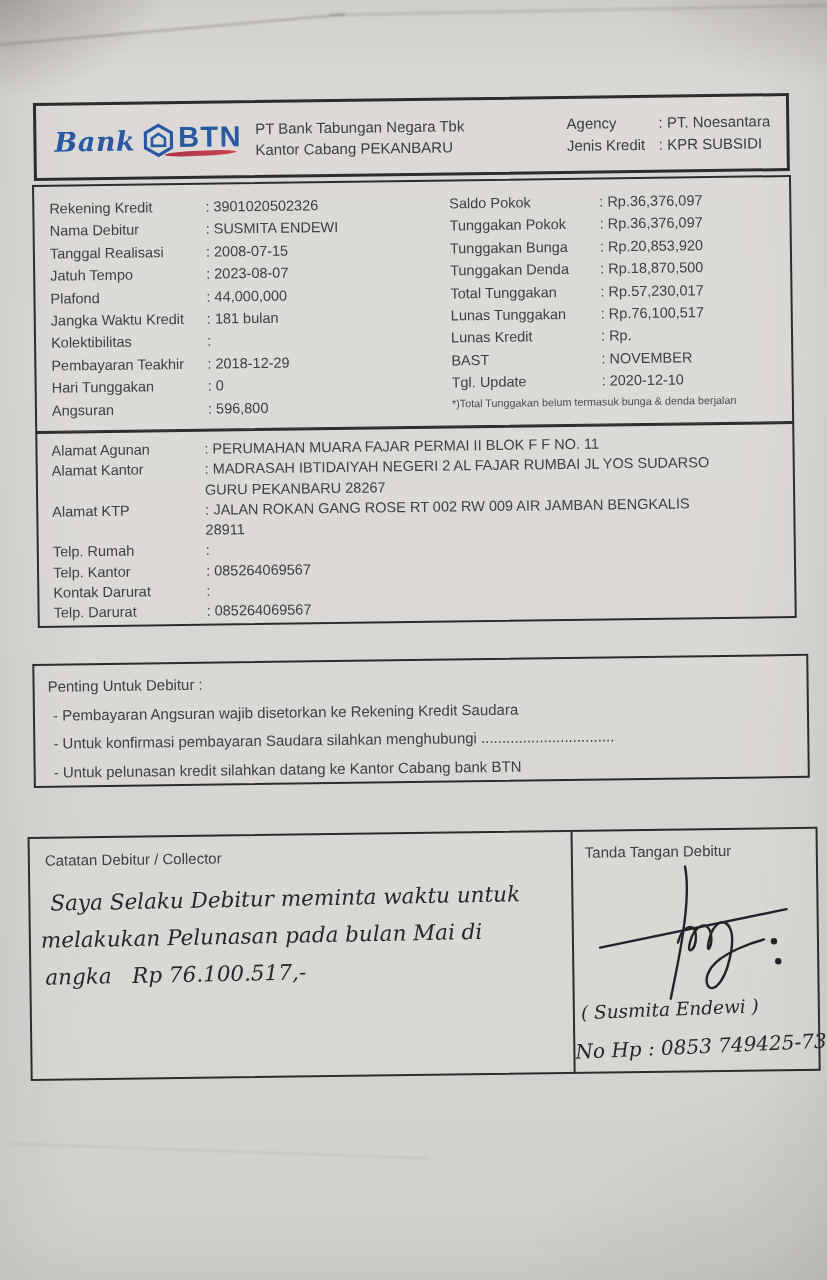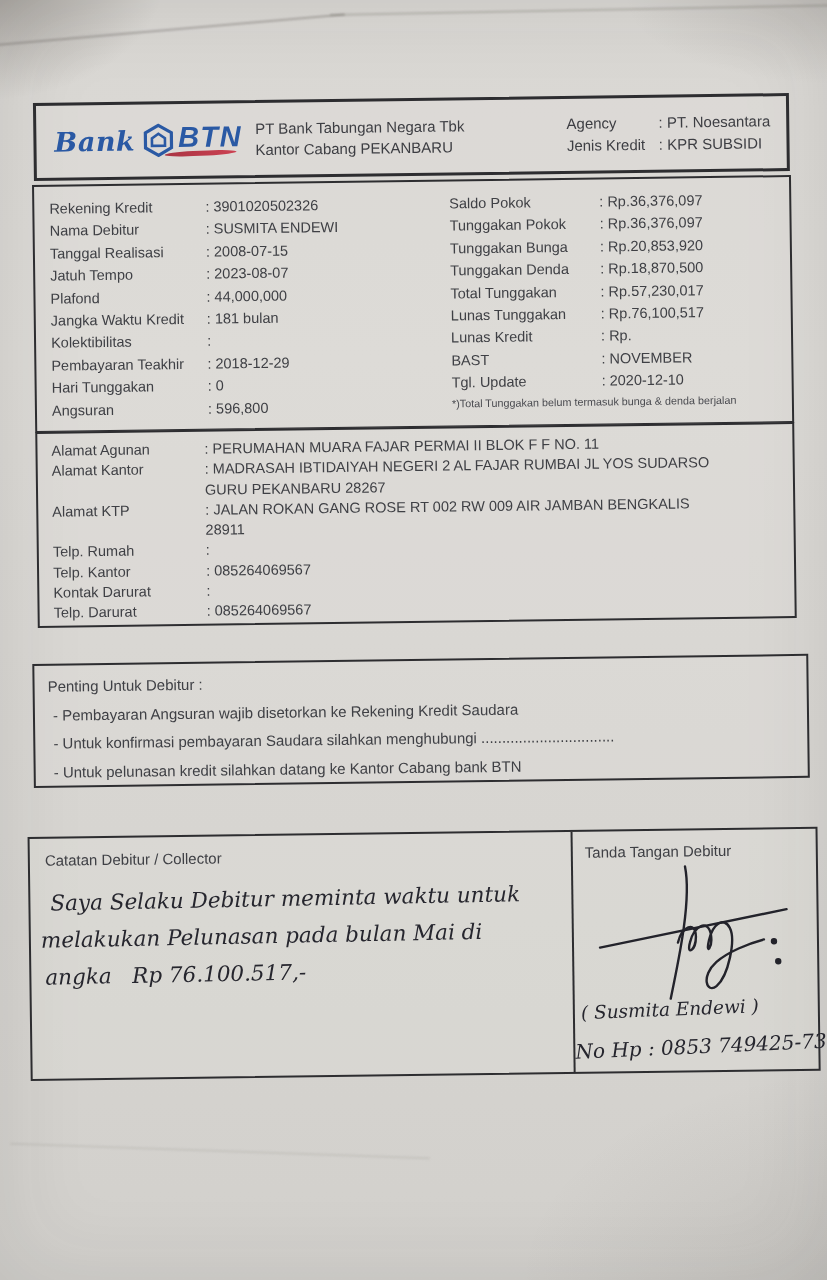--- a/index.html
+++ b/index.html
@@ -23,21 +23,21 @@
 
   .doc{position:absolute;inset:0;transform:rotate(-0.75deg);transform-origin:413px 640px;}
   .box{position:absolute;border:2.5px solid #2d2d30;background:rgba(224,222,218,0.35);}
 
   
   .header-box{left:40px;top:98px;width:750px;height:72px;border-width:3px;display:flex;align-items:center;}
   .logo{display:flex;align-items:center;margin-left:18px;}
   .logo-bank{font-family:"DejaVu Serif",serif;font-style:italic;font-weight:bold;color:#2a59a4;font-size:27px;letter-spacing:0.5px;}
   .logo-house{width:34px;height:34px;margin:0 3px 0 6px;}
   .logo-btn-wrap{display:inline-block;}
-  .logo-btn{font-style:italic;font-weight:bold;color:#2a59a4;font-size:29px;letter-spacing:1.5px;display:block;line-height:26px;}
+  .logo-btn{font-weight:bold;color:#2a59a4;font-size:29px;letter-spacing:1.5px;display:block;line-height:26px;}
   .logo-swoosh{display:block;height:4.5px;width:72px;margin-left:-14px;margin-top:1px;
     background:linear-gradient(90deg,#a93443,#cc4152);border-radius:50% / 70%;transform:rotate(-2deg);}
   .company{margin-left:13px;font-size:15px;line-height:21px;color:#3d3e43;}
   .header-right{margin-left:auto;margin-right:16px;font-size:15px;line-height:22px;color:#3d3e43;}
   .hr-row{display:grid;grid-template-columns:92px auto;}
 
   
   .main-box{left:38px;top:180px;width:755px;height:244px;}
   .col{position:absolute;top:11px;}
   .col-left{left:15px;width:372px;}

